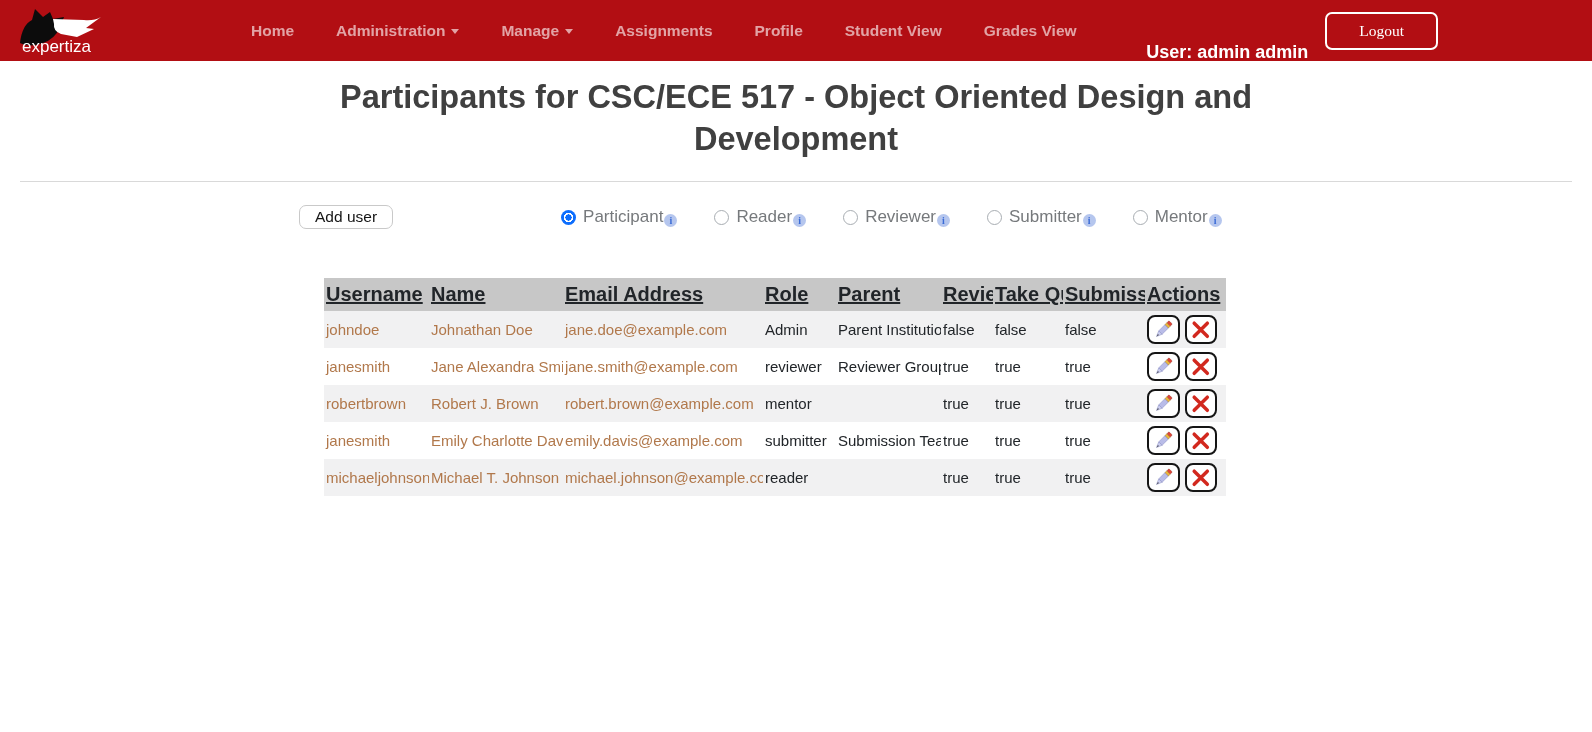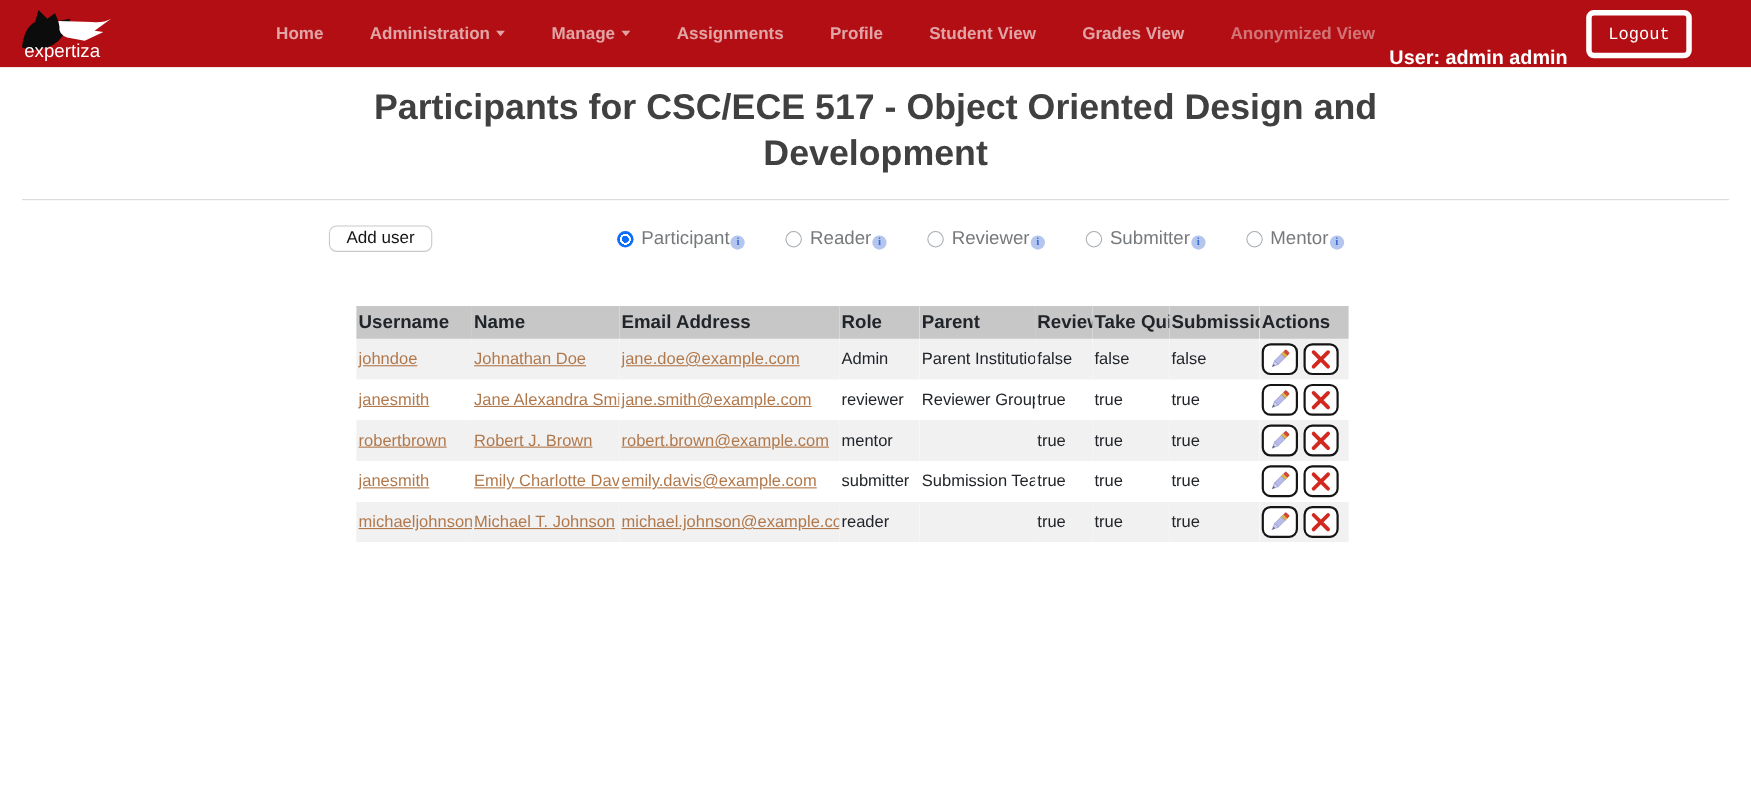--- a/index.html
+++ b/index.html
@@ -7,44 +7,44 @@
 
   
   .navbar{height:61px;background:#b20e13;display:flex;align-items:center;padding:0 0 0 14px;box-sizing:border-box;}
   .brand{display:flex;align-items:center;text-decoration:none;}
   .nav-links{display:flex;align-items:flex-start;margin-left:128px;gap:16px;}
   .nav-link{color:rgba(255,255,255,0.62);font-size:15.5px;font-weight:600;text-decoration:none;padding:8px 13px;white-space:nowrap;cursor:pointer;}
   .nav-link.nav-muted{color:rgba(255,255,255,0.42);}
   .caret{display:inline-block;width:0;height:0;border-left:4.5px solid transparent;border-right:4.5px solid transparent;border-top:5px solid currentColor;margin-left:6px;vertical-align:middle;}
   .nav-spacer{flex:1;}
   .user-label{color:#fff;font-weight:700;font-size:18px;margin-right:17px;white-space:nowrap;margin-top:44px;}
-  .logout-btn{background:transparent;border:5px solid #ffffff;color:#fff;border-radius:7px;padding:8px 15px;font-size:15.5px;font-family:Liberation Mono, monospace;cursor:pointer;margin-right:154px;}
+  .logout-btn{background:transparent;border:2px solid #ffffff;color:#fff;border-radius:7px;padding:8px 32px;font-size:15.5px;font-family:Liberation Serif, serif;cursor:pointer;margin-right:154px;}
 
   
   .page-title{margin:16px auto 0;max-width:990px;text-align:center;font-size:32.5px;font-weight:700;color:#404040;line-height:1.28;}
   .divider{border:none;border-top:1px solid #d9d9d9;margin:21px 20px 0;}
 
   
   .controls-row{display:flex;align-items:center;margin:15px 0 0 278px;height:40px;}
   .username-input{width:238px;height:39px;box-sizing:border-box;border:1px solid #c6cacd;border-radius:7px;padding:0 12px;font-size:15px;color:#333;font-family:"Liberation Sans",sans-serif;outline:none;}
   .username-input::placeholder{color:#8d9296;}
   .add-user-btn{margin-left:21px;height:24px;padding:0 15px;background:#fff;border:1px solid #c9c9c9;border-radius:7px;font-size:15.5px;color:#141414;font-family:"Liberation Sans",sans-serif;cursor:pointer;}
   .role-radios{display:flex;align-items:center;margin-left:168px;gap:10px;}
   .radio-item{display:flex;align-items:center;margin-right:27px;cursor:pointer;}
   .radio{width:15px;height:15px;border-radius:50%;border:1px solid #a8adb2;background:#fff;box-sizing:border-box;flex:0 0 auto;}
   .radio.checked{border:none;background:radial-gradient(circle at center,#0d6efd 0 3.1px,#ffffff 3.2px 4.9px,#0d6efd 5px 100%);}
   .radio-label{font-size:17px;color:#76797c;margin-left:7px;}
   .info{width:13px;height:13px;border-radius:50%;background:#b5c6ee;color:#3a6bd6;font-size:10px;font-weight:700;display:inline-flex;align-items:center;justify-content:center;font-family:"Liberation Serif",serif;margin-left:1px;transform:translateY(3px);cursor:pointer;}
 
   
   .participants-table{margin:41px 0 0 324px;border-collapse:collapse;font-size:15px;color:#212529;table-layout:fixed;width:902px;}
-  .participants-table thead th{background:#c7c7c7;font-weight:700;text-align:left;padding:5px 4px 5px 2px;font-size:17px;white-space:nowrap;overflow:hidden;}
+  .participants-table thead th{background:#c7c7c7;font-weight:700;text-align:left;padding:5px 4px 5px 2px;font-size:20px;white-space:nowrap;overflow:hidden;text-decoration:underline;}
   .participants-table tbody tr:nth-child(odd){background:#f1f1f2;}
   .participants-table tbody td{padding:0 4px 0 2px;height:37px;vertical-align:middle;white-space:nowrap;overflow:hidden;}
-  .cell-link{color:#b1784b;text-decoration:underline;cursor:pointer;}
+  .cell-link{color:#b1784b;cursor:pointer;}
   .actions-wrap{display:flex;align-items:center;}
   .action-btn{display:inline-flex;align-items:center;justify-content:center;width:37px;height:29px;background:#fff;border:2px solid #151515;border-radius:8px;margin-right:5px;padding:0;cursor:pointer;}
 </style>
 </head>
 <body>
 
 <header class="navbar">
   <a class="brand">
     <svg width="96" height="52" viewBox="0 0 96 52">
       <path fill="#0c0c0c" d="M6 38 Q8 20 18 15 L21 4 L29 12 L36 7 L39 14 L50 12 L46 22 Q41 34 29 38 Q15 43 6 38 Z"></path>
@@ -53,21 +53,20 @@
     </svg>
   </a>
   <nav class="nav-links">
       <a class="nav-link">Home</a>
       <a class="nav-link">Administration<span class="caret"></span></a>
       <a class="nav-link">Manage<span class="caret"></span></a>
       <a class="nav-link">Assignments</a>
       <a class="nav-link">Profile</a>
       <a class="nav-link">Student View</a>
       <a class="nav-link">Grades View</a>
-      <a class="nav-link nav-muted">Anonymized View</a>
     </nav>
   <div class="nav-spacer"></div>
   <span class="user-label">User: admin admin</span>
   <button class="logout-btn">Logout</button>
 </header>
 
 <main>
   <h1 class="page-title">Participants for CSC/ECE 517 - Object Oriented Design and Development</h1>
   <hr class="divider">
 

